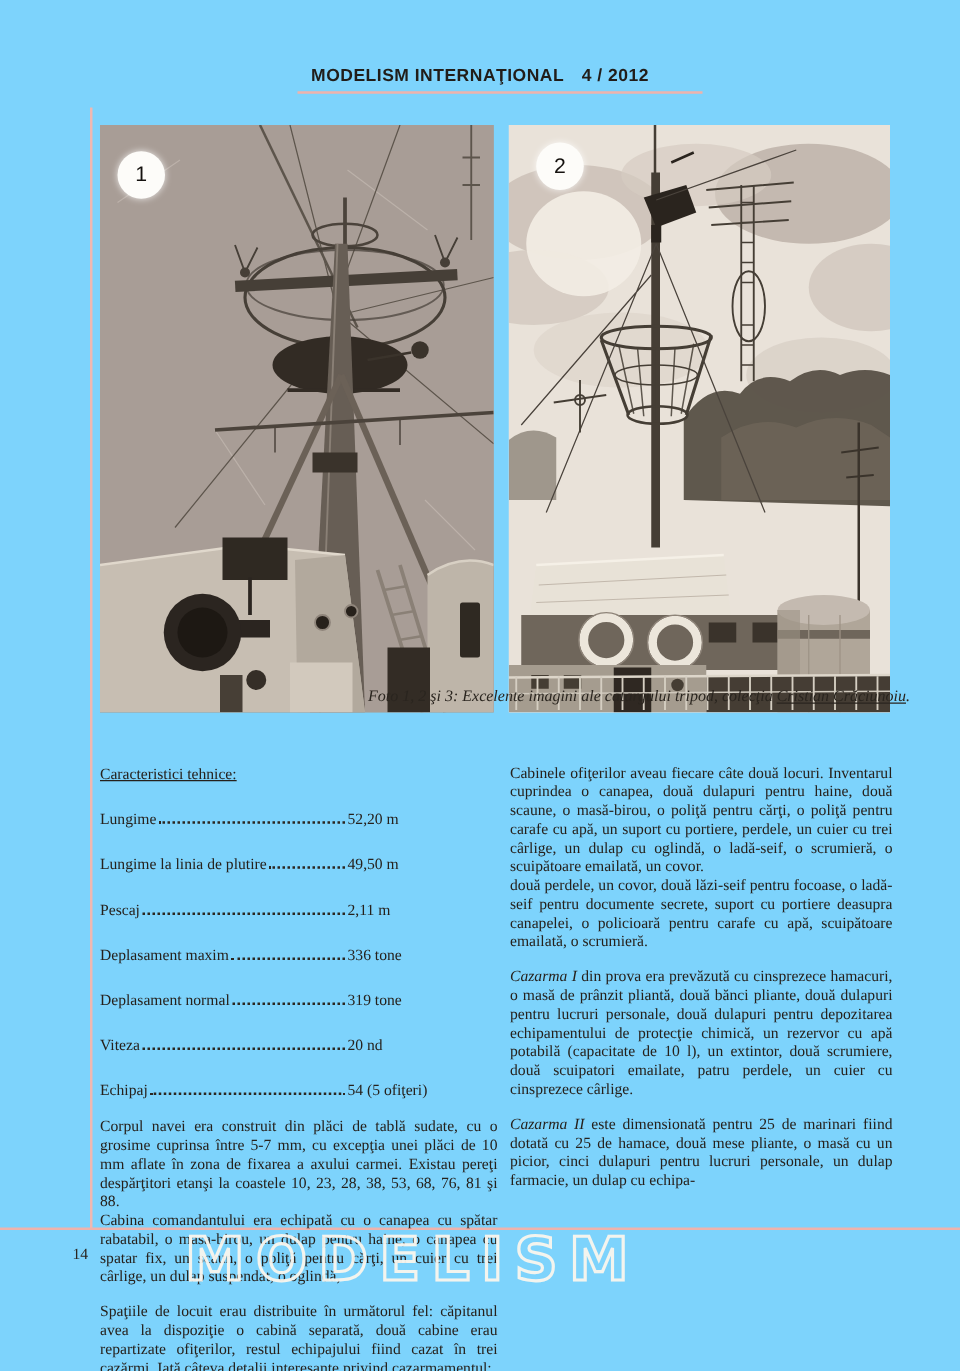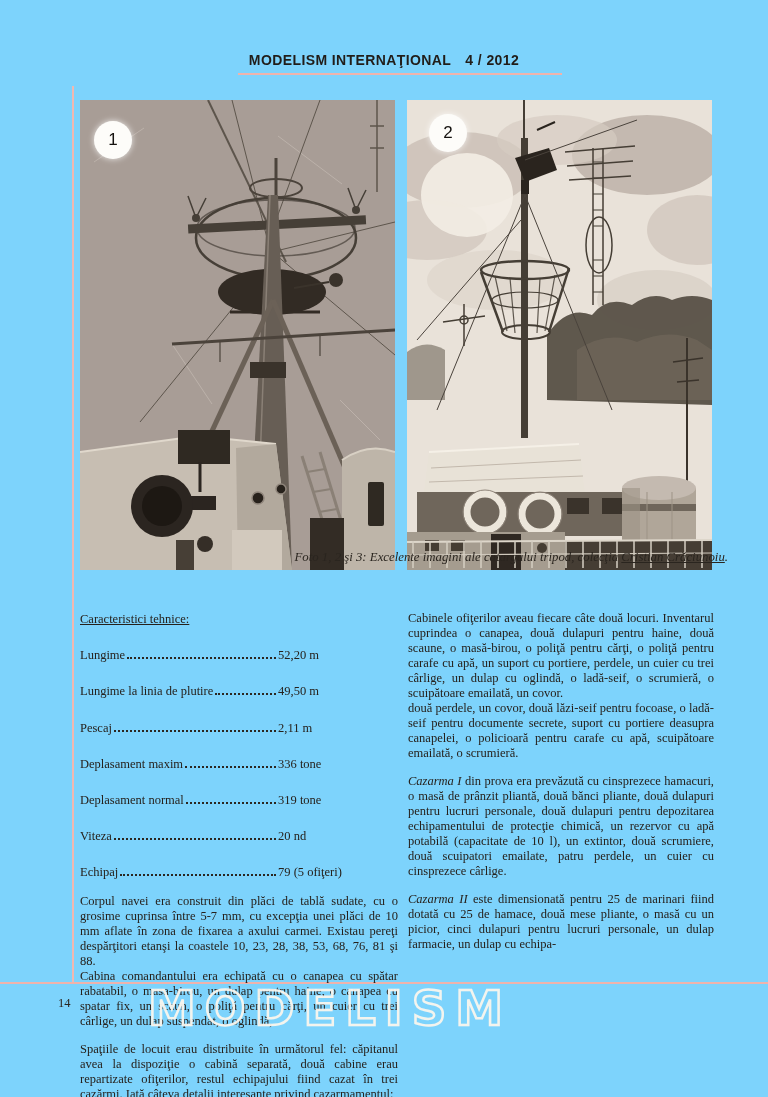--- a/index.html
+++ b/index.html
@@ -262,21 +262,21 @@
           <span class="spec-value">319 tone</span>
       </div>
       <div class="spec-row">
         <span class="spec-label">Viteza</span>
           <span class="spec-leader"></span>
           <span class="spec-value">20 nd</span>
       </div>
       <div class="spec-row">
         <span class="spec-label">Echipaj</span>
           <span class="spec-leader"></span>
-          <span class="spec-value">79 (5 ofiţeri)</span>
+          <span class="spec-value">54 (5 ofiţeri)</span>
       </div>
     </div>
     <p class="para gap">Corpul navei era construit din plăci de tablă sudate, cu o grosime cuprinsa între 5-7 mm, cu excepţia unei plăci de 10 mm aflate în zona de fixarea a axului carmei. Existau pereţi despărţitori etanşi la coastele 10, 23, 28, 38, 53, 68, 76, 81 şi 88.</p>
     <p class="para">Cabina comandantului era echipată cu o canapea cu spătar rabatabil, o masa-birou, un dulap pentru haine, o canapea cu spatar fix, un scaun, o poliţă pentru cărţi, un cuier cu trei cârlige, un dulap suspendat, o oglindă,</p>
     <p class="para gap">Spaţiile de locuit erau distribuite în următorul fel: căpitanul avea la dispoziţie o cabină separată, două cabine erau repartizate ofiţerilor, restul echipajului fiind cazat în trei cazărmi. Iată câteva detalii interesante privind cazarmamentul:</p>
   </div>
 
   <div class="col col-right">
     <p class="para">Cabinele ofiţerilor aveau fiecare câte două locuri. Inventarul cuprindea o canapea, două dulapuri pentru haine, două scaune, o masă-birou, o poliţă pentru cărţi, o poliţă pentru carafe cu apă, un suport cu portiere, perdele, un cuier cu trei cârlige, un dulap cu oglindă, o ladă-seif, o scrumieră, o scuipătoare emailată, un covor.</p>
     <p class="para">două perdele, un covor, două lăzi-seif pentru focoase, o ladă-seif pentru documente secrete, suport cu portiere deasupra canapelei, o policioară pentru carafe cu apă, scuipătoare emailată, o scrumieră.</p>

